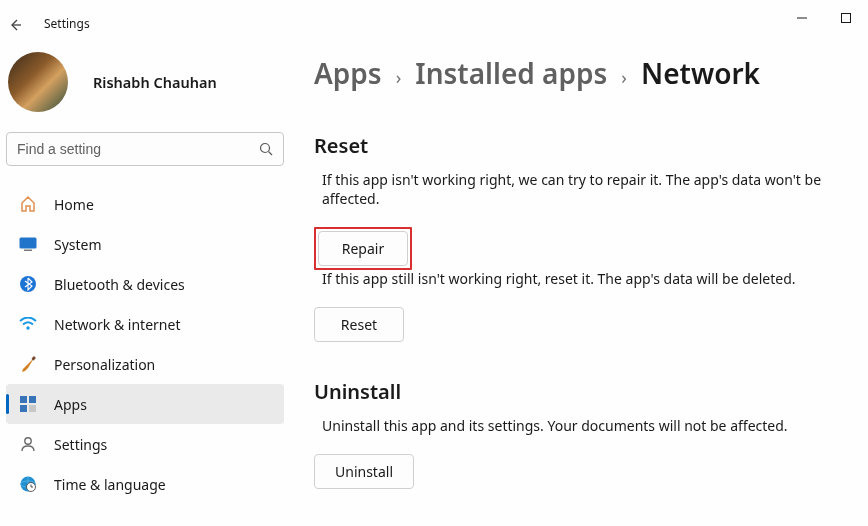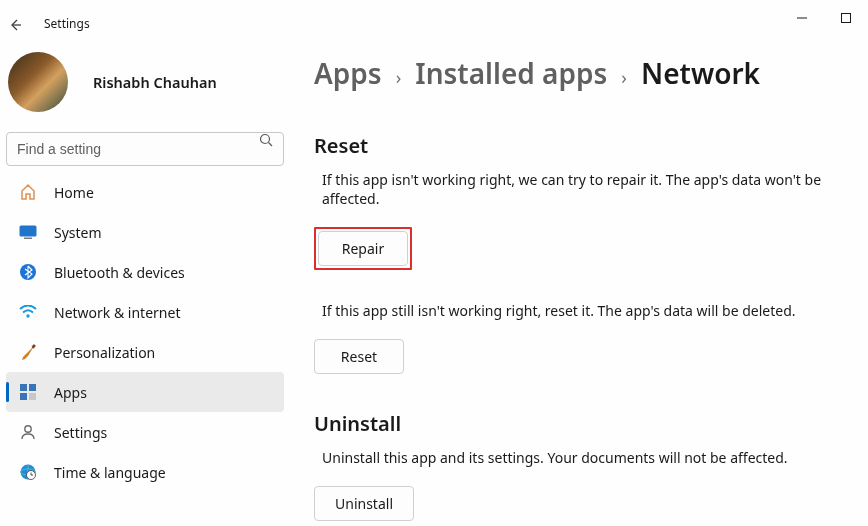--- a/index.html
+++ b/index.html
@@ -7,38 +7,38 @@
     .titlebar { display: flex; align-items: flex-end; height: 32px; padding: 0 8px; }
     .titlebar .back { width: 32px; text-align: center; color: #404040; font-size: 14px; cursor: pointer; }
     .titlebar .title { font-size: 12px; color: #1a1a1a; margin-left: 4px; }
     .winctrls { position: absolute; top: 4px; right: 0; display: flex; }
     .winctrls div { width: 44px; height: 28px; display: flex; align-items: center; justify-content: center; color: #1a1a1a; }
     .container { display: flex; height: calc(100% - 32px); }
     .sidebar { width: 290px; padding: 8px 6px 0 6px; flex-shrink: 0; }
     .profile { display: flex; align-items: center; gap: 14px; padding: 12px 4px 20px 2px; }
     .avatar { width: 60px; height: 60px; border-radius: 50%; background: linear-gradient(135deg, #3a2a1a, #8a5a2a 40%, #d4a060 60%, #2a4a3a); position: relative; overflow: hidden; }
     .user-name { font-size: 14.5px; font-weight: 600; color: #1a1a1a; margin-left: 11px; }
-    .searchwrap { display: flex; border: 1px solid #c8c8c8; border-radius: 4px; background: #fdfdfd; height: 34px; padding: 0 10px; margin-bottom: 6px; }
+    .searchwrap { display: flex; align-items: center; border: 1px solid #c8c8c8; border-radius: 4px; background: #fdfdfd; height: 34px; padding: 0 10px; margin-bottom: 18px; }
     .searchwrap input { border: none; outline: none; flex: 1; font-size: 14px; background: transparent; color: #1a1a1a; }
     .searchwrap input::placeholder { color: #616161; }
     .searchwrap .icon { color: #5a5a5a; font-size: 13px; }
     .nav { list-style: none; }
     .nav li { display: flex; align-items: center; height: 40px; padding: 0 12px; border-radius: 4px; font-size: 14px; cursor: pointer; position: relative; color: #1a1a1a; }
     .nav li.active { background: #eaeaea; }
     .nav li.active::before { content: ""; position: absolute; left: 0; top: 10px; bottom: 10px; width: 3px; background: #0067c0; border-radius: 2px; }
     .nav .nicon { width: 20px; height: 20px; margin-right: 16px; display: flex; align-items: center; justify-content: center; flex-shrink:0; }
     .main { flex: 1; padding: 22px 24px 0 24px; overflow: hidden; }
     .breadcrumb { display: flex; align-items: baseline; gap: 14px; margin-bottom: 40px; flex-wrap: wrap; }
     .bc-link { font-size: 28px; color: #606060; font-weight: 600; cursor: pointer; }
     .bc-sep { color: #707070; font-size: 18px; }
     .bc-cur { font-size: 28px; font-weight: 600; color: #1a1a1a; }
     .sect-h { font-size: 20px; font-weight: 600; margin-bottom: 12px; }
     .sect-p { font-size: 14px; color: #1a1a1a; line-height: 1.35; margin-bottom: 18px; max-width: 500px; margin-left: 8px; }
     .btn { display: inline-block; min-width: 90px; padding: 7px 20px; border: 1px solid #d0d0d0; border-radius: 4px; background: #fdfdfd; font-size: 14px; text-align: center; cursor: pointer; color:#1a1a1a; }
-    .highlight-box { border: 2.5px solid #d83030; padding: 2px; display: inline-block; border-radius: 1px; margin-bottom: 32px; }
+    .highlight-box { border: 2.5px solid #d83030; padding: 2px; display: inline-block; border-radius: 1px; margin-bottom: 0; }
     .gap { margin-bottom: 36px; }
     svg { display:block; }
   </style>
 </head>
 <body>
 
 <div class="titlebar">
   <div class="back">
     <svg width="14" height="14" viewBox="0 0 14 14">
         <path d="M9 2 L4 7 L9 12" stroke="#404040" stroke-width="1.3" fill="none"></path>

